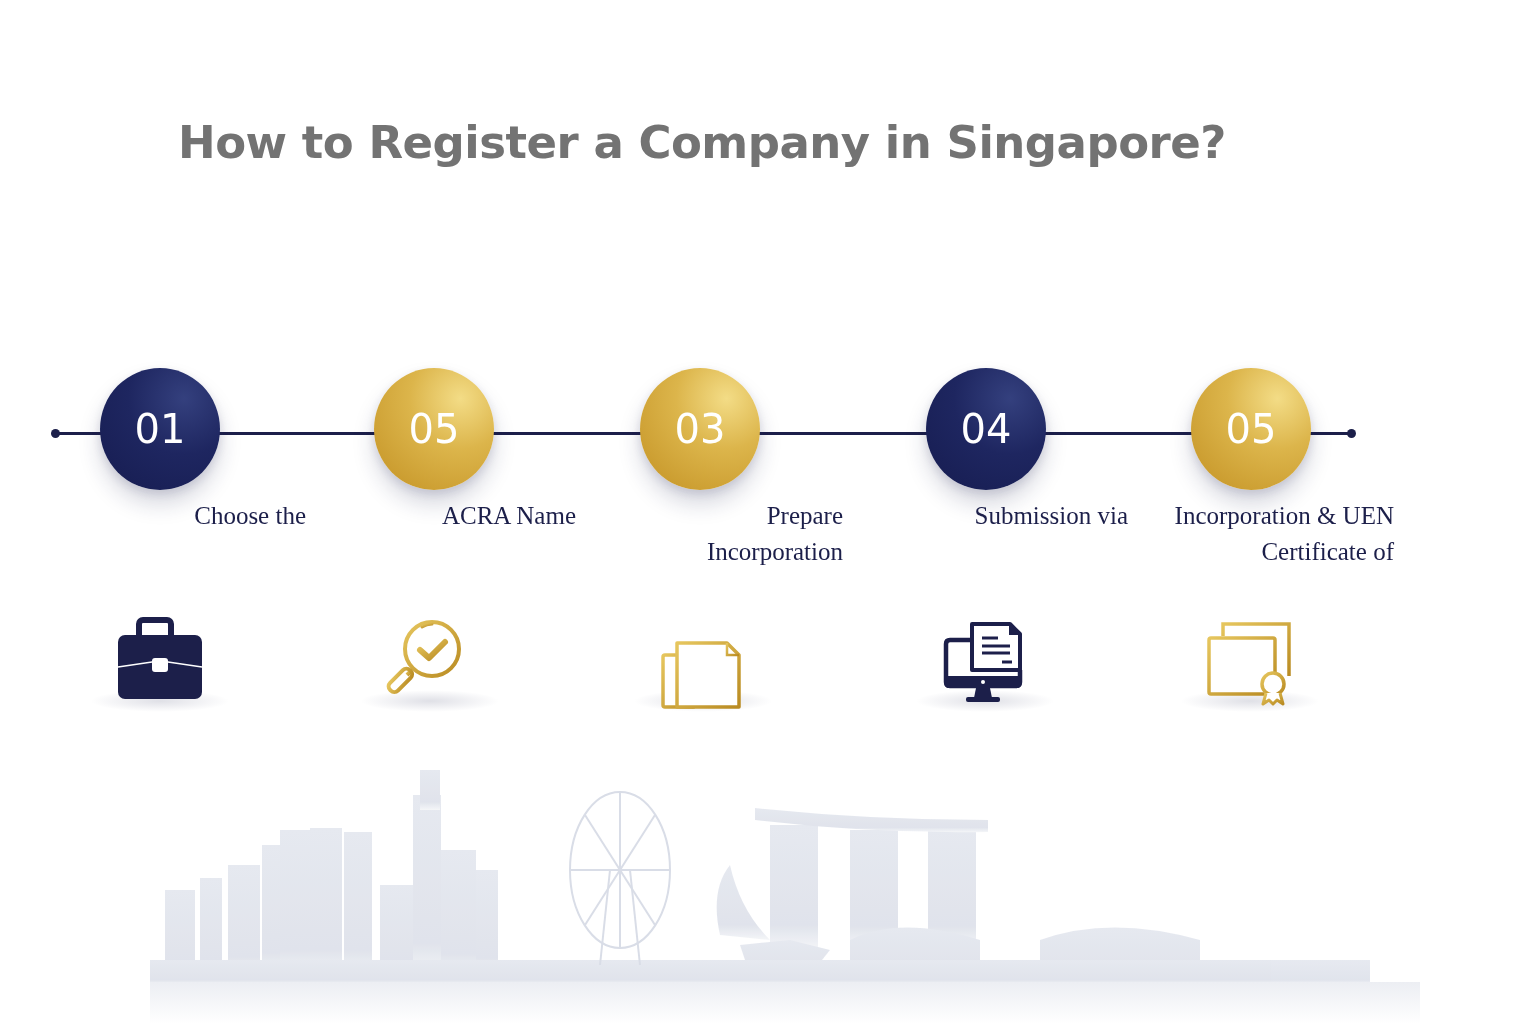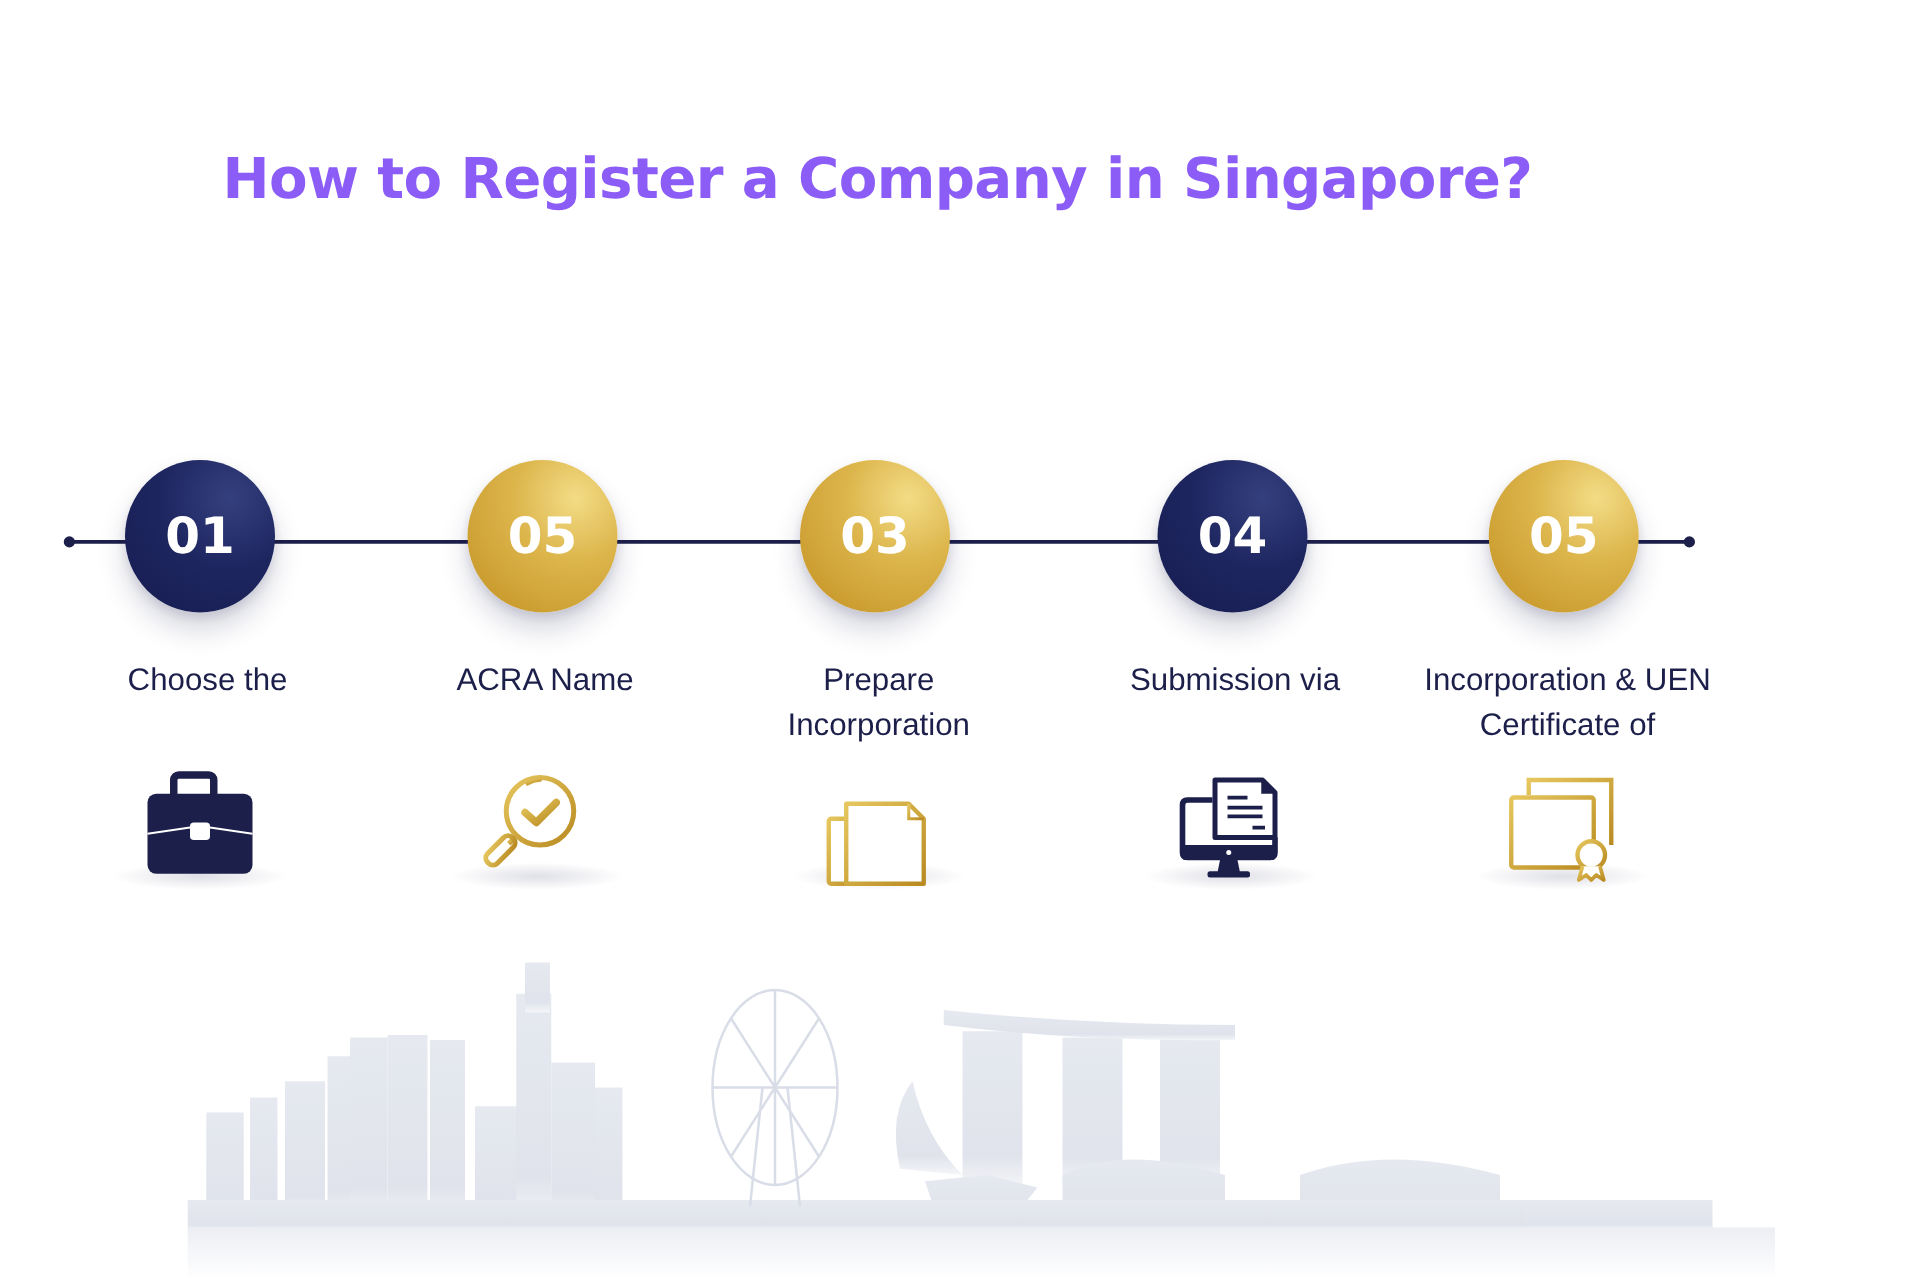--- a/index.html
+++ b/index.html
@@ -2,52 +2,52 @@
 <html><head>
 <meta charset="utf-8">
 <style>
   * { box-sizing: border-box; margin: 0; padding: 0; }
   html, body { width: 1536px; height: 1024px; background: #ffffff; overflow: hidden; }
   body { position: relative; font-family: "DejaVu Sans", "Liberation Sans", sans-serif; color: #1c1f4a; }
 
   .title {
     position: absolute; left: 178px; top: 116px;
     font-family: "DejaVu Sans", sans-serif; font-weight: bold;
-    font-size: 45px; letter-spacing: -0.5px; color: #8b5cf6;
+    font-size: 45px; letter-spacing: -0.5px; color: #737373;
     white-space: nowrap;
   }
 
   .timeline-line {
     position: absolute; left: 55px; top: 432px; width: 1296px; height: 3px;
     background: #1c1f4a; border-radius: 2px;
   }
   .timeline-dot {
     position: absolute; top: 429px; width: 9px; height: 9px; border-radius: 50%;
     background: #1c1f4a;
   }
 
   .step-circle {
     position: absolute; top: 368px; width: 120px; height: 122px; border-radius: 50%;
     display: flex; align-items: center; justify-content: center;
-    color: #ffffff; font-weight: bold; font-size: 40px;
+    color: #ffffff; font-weight: normal; font-size: 40px;
     font-family: "DejaVu Sans", sans-serif;
     box-shadow: 0 14px 22px rgba(30,35,80,0.18), 0 4px 8px rgba(30,35,80,0.12);
     text-align: center;
   }
   .step-circle.navy {
     background: radial-gradient(circle at 70% 25%, #34407e 0%, #1e2660 45%, #161c50 100%);
   }
   .step-circle.gold {
     background: radial-gradient(circle at 72% 25%, #f3dc86 0%, #dcb54b 40%, #c99a2d 85%, #bb8c26 100%);
   }
 
   .step-label {
-    position: absolute; top: 526px; width: 280px;
-    text-align: center; font-size: 25px; line-height: 36px;
-    color: #1c1f4a; font-family: Liberation Sans, sans-serif;
+    position: absolute; top: 498px; width: 280px;
+    text-align: right; font-size: 25px; line-height: 36px;
+    color: #1c1f4a; font-family: Liberation Serif, serif;
   }
   .step-label span { display: block; white-space: nowrap; }
 
   .step-icon {
     position: absolute; top: 615px; width: 100px; height: 96px;
   }
   .icon-shadow {
     position: absolute; top: 690px; width: 140px; height: 22px;
     border-radius: 50%;
     background: radial-gradient(ellipse at center, rgba(30,35,80,0.14) 0%, rgba(30,35,80,0) 70%);

